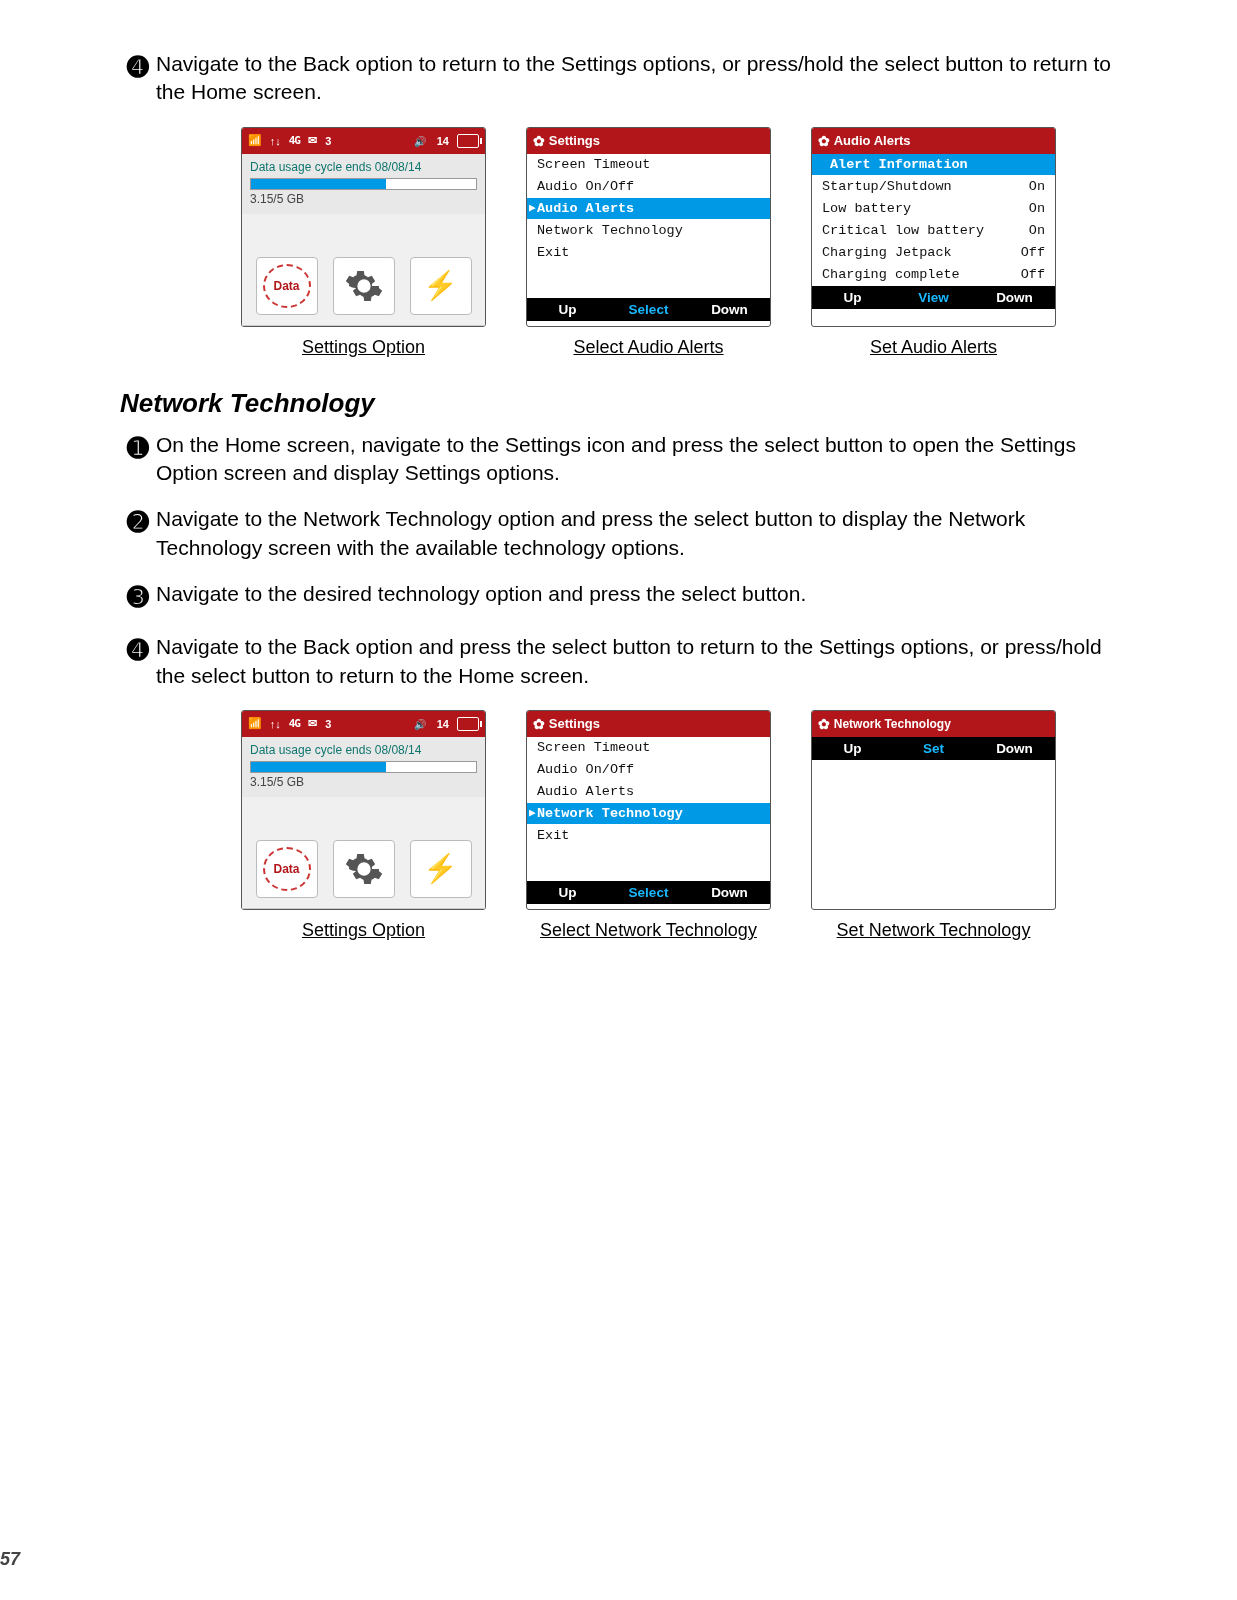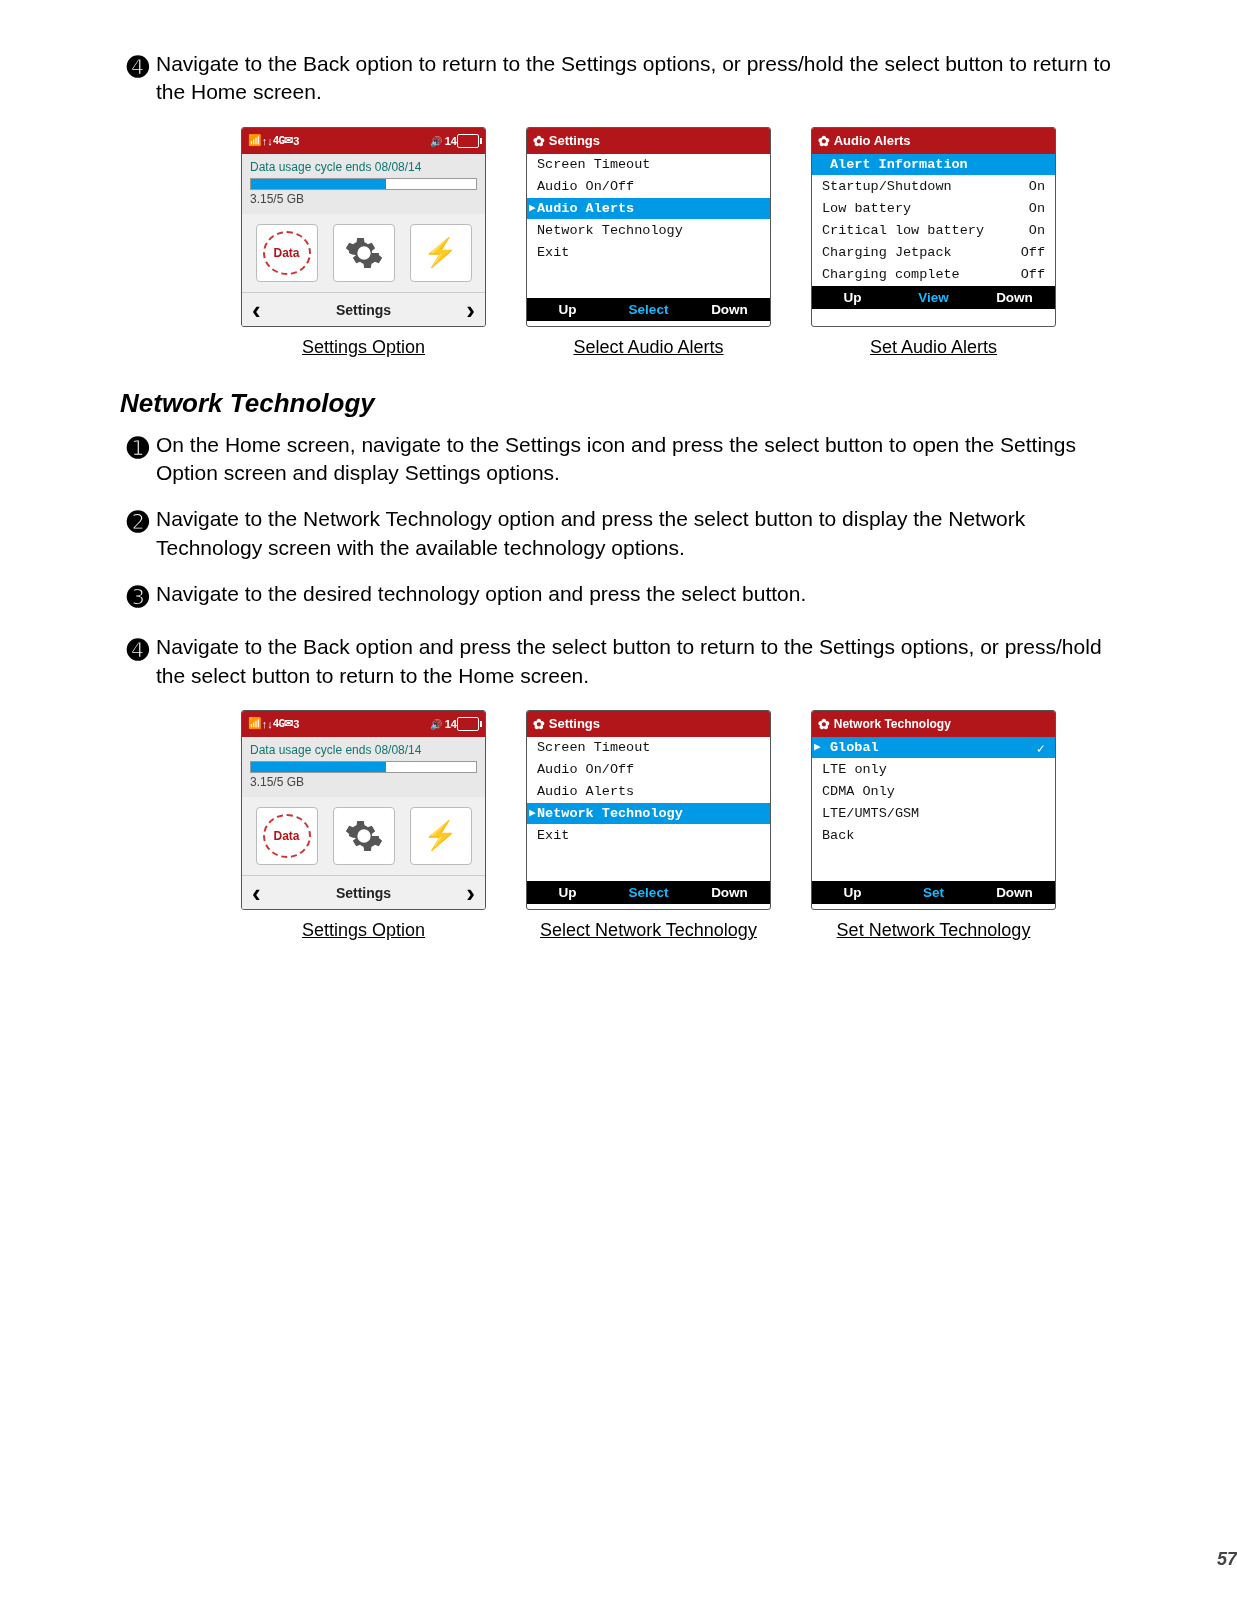--- a/index.html
+++ b/index.html
@@ -52,21 +52,21 @@
   .section-title {
     font-size: 26px;
     font-weight: bold;
     font-style: italic;
     margin: 30px 0 12px 0;
   }
   .page-number {
     position: absolute;
     bottom: 30px;
     left: 0; right: 0;
-    text-align: right;
+    text-align: left;
     font-weight: bold;
     font-style: italic;
     color: #444;
     font-size: 18px;
   }
 
   
   .device {
     width: 245px;
     background: #fff;
@@ -119,20 +119,21 @@
     padding: 10px 6px;
     background: #f0f0f0;
   }
   .iconbox {
     width: 60px; height: 56px;
     background: #fff;
     border: 1px solid #bbb;
     border-radius: 4px;
     display:flex; align-items:center; justify-content:center;
     position: relative;
+    margin-top: 33px;
   }
   .iconbox.data { color:#b2161a; font-weight:bold; font-size:12px; }
   .iconbox.data::before {
     content: "";
     position:absolute; inset:6px;
     border:2px dashed #c33; border-radius:50%;
   }
   .iconbox.gear svg { width:40px; height:40px; fill:#555; }
   .iconbox.bolt { font-size:28px; color:#333; font-weight:bold; }
 
@@ -198,21 +199,21 @@
   .softkeys div.mid { color:#19b8ff; }
 
   
   .statusbar {
     background:#b2161a;
     color:#fff;
     height:26px;
     display:flex;
     align-items:center;
     padding:0 6px;
-    gap:0;
+    gap:8px;
     font-size:11px;
     font-weight:bold;
   }
   .statusbar .sig::before { content:"📶"; }
   .statusbar .arrows::before { content:"↑↓"; }
   .statusbar .lte { font-family:monospace; letter-spacing:-1px;}
   .statusbar .msg::before { content:"✉"; }
   .statusbar .spacer { flex:1; }
   .statusbar .batt {
     width:20px; height:12px;
@@ -421,31 +422,20 @@
       </div>
       <div class="figcap">Select Network Technology</div>
     </div>
 
     <div class="figcol">
       <div class="device device-tall">
         <div class="redbar small">
           <span class="gear-icon"></span>
           <span>Network Technology</span>
         </div>
-        <div class="menulist">
-          <div class="row sel">
-            <span style="margin-left:8px">Global</span>
-            <span class="check">✓</span>
-          </div>
-          <div class="row">LTE only</div>
-          <div class="row">CDMA Only</div>
-          <div class="row">LTE/UMTS/GSM</div>
-          <div class="row">Back</div>
-          <div style="height:34px"></div>
-        </div>
         <div class="softkeys">
           <div>Up</div>
           <div class="mid">Set</div>
           <div>Down</div>
         </div>
       </div>
       <div class="figcap">Set Network Technology</div>
     </div>
 
   </div>

